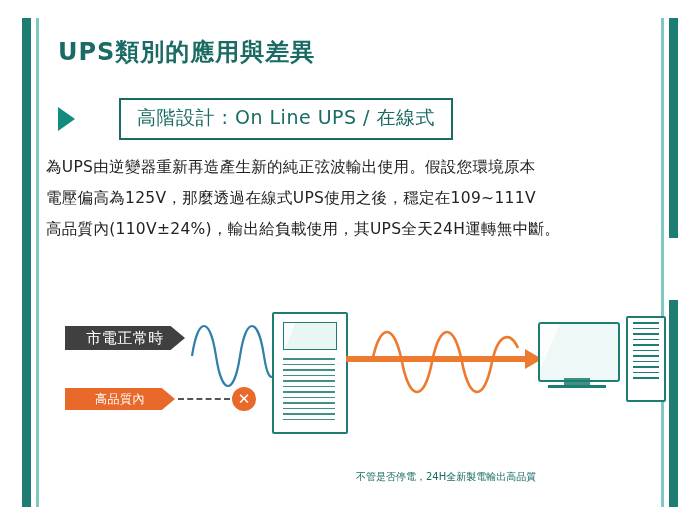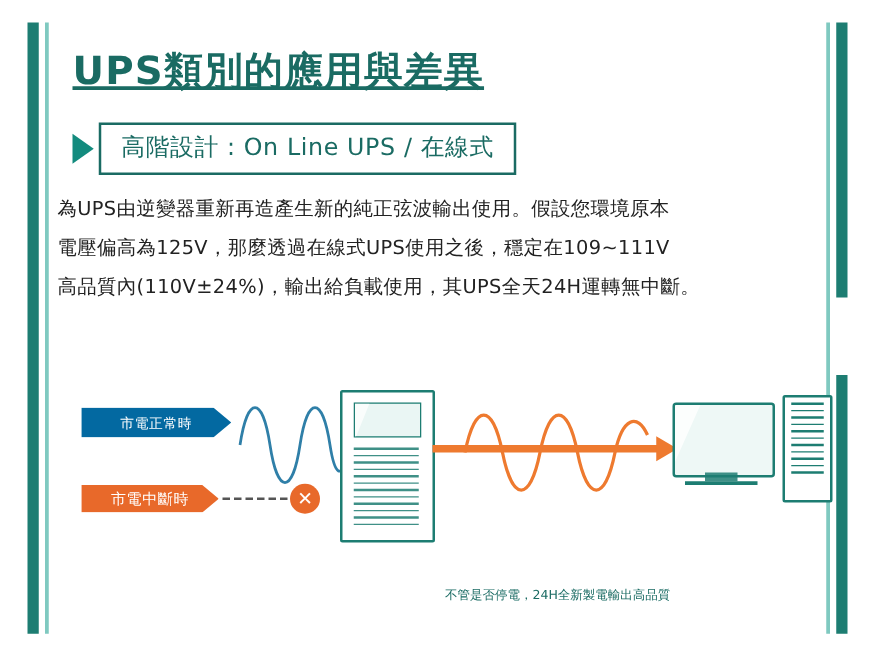--- a/index.html
+++ b/index.html
@@ -13,26 +13,26 @@
   .frame-bar{position:absolute;background:#1a6b63;}
   .bar-left-teal{left:22px;top:18px;width:9px;height:489px;background:#1d7d72;}
   .bar-left-thin{left:36px;top:18px;width:3px;height:489px;background:#7fc9c0;}
   .bar-right-teal{right:22px;top:18px;width:9px;height:220px;background:#1d7d72;}
   .bar-right-teal2{right:22px;top:300px;width:9px;height:207px;background:#1d7d72;}
   .bar-right-thin{right:36px;top:18px;width:3px;height:489px;background:#7fc9c0;}
 
   
   .title{
     position:absolute;left:58px;top:36px;
-    font-size:31px;font-weight:bold;color:#1a6b63;
-    letter-spacing:1px;white-space:nowrap;text-decoration:underline;
-  }
-
-  
-  .sub-wrap{position:absolute;left:58px;top:98px;display:flex;align-items:center;}
+    font-size:24px;font-weight:bold;color:#1a6b63;
+    letter-spacing:1px;white-space:nowrap;
+  }
+
+  
+  .sub-wrap{position:absolute;left:58px;top:98px;display:flex;align-items:center;gap:40px;}
   .sub-arrow{
     width:0;height:0;border-left:17px solid #138b7e;
     border-top:12px solid transparent;border-bottom:12px solid transparent;
     margin-right:4px;
   }
   .sub-box{
     border:2px solid #1a6b63;
     padding:5px 16px 7px 16px;
     font-size:19px;color:#1a6b63;white-space:nowrap;
     letter-spacing:0.5px;
@@ -51,21 +51,21 @@
 
   .note{
     position:absolute;color:#1a6b63;font-size:10.5px;line-height:1.55;
     white-space:nowrap;
   }
   .note-top{left:316px;top:14px;}
   .note-bottom{left:316px;top:157px;font-size:10px;margin-top:32px;}
 
   .label-black{
     position:absolute;left:25px;top:46px;width:120px;height:24px;
-    background:#0369a1;color:#fff;font-size:11px;
+    background:#404040;color:#fff;font-size:15px;
     display:flex;align-items:center;justify-content:center;
     clip-path:polygon(0 0, 88% 0, 100% 50%, 88% 100%, 0 100%);
     letter-spacing:0.5px;
   }
   .label-orange{
     position:absolute;left:25px;top:108px;width:110px;height:22px;
     background:#e8692a;color:#fff;font-size:12px;
     display:flex;align-items:center;justify-content:center;
     clip-path:polygon(0 0, 88% 0, 100% 50%, 88% 100%, 0 100%);
     letter-spacing:0.5px;
@@ -150,21 +150,21 @@
 </div>
 
 <div class="diagram">
 
   <div class="note note-top">
   </div>
 
   <div class="note note-bottom">不管是否停電，24H全新製電輸出高品質</div>
 
   <div class="label-black">市電正常時</div>
-  <div class="label-orange">市電中斷時</div>
+  <div class="label-orange">高品質內</div>
 
   <div class="dash-line"></div>
   <div class="x-mark">✕</div>
 
   <svg class="wave-svg wave-in" width="86" height="96" viewBox="0 0 86 96">
     <path d="M2 48 C8 8, 20 8, 26 48 C32 88, 44 88, 50 48 C56 8, 68 8, 74 48 C78 74, 84 74, 86 58" fill="none" stroke="#2f7fa8" stroke-width="2.2"></path>
   </svg>
 
   <div class="ups-box">
     <div class="ups-screen"></div>

